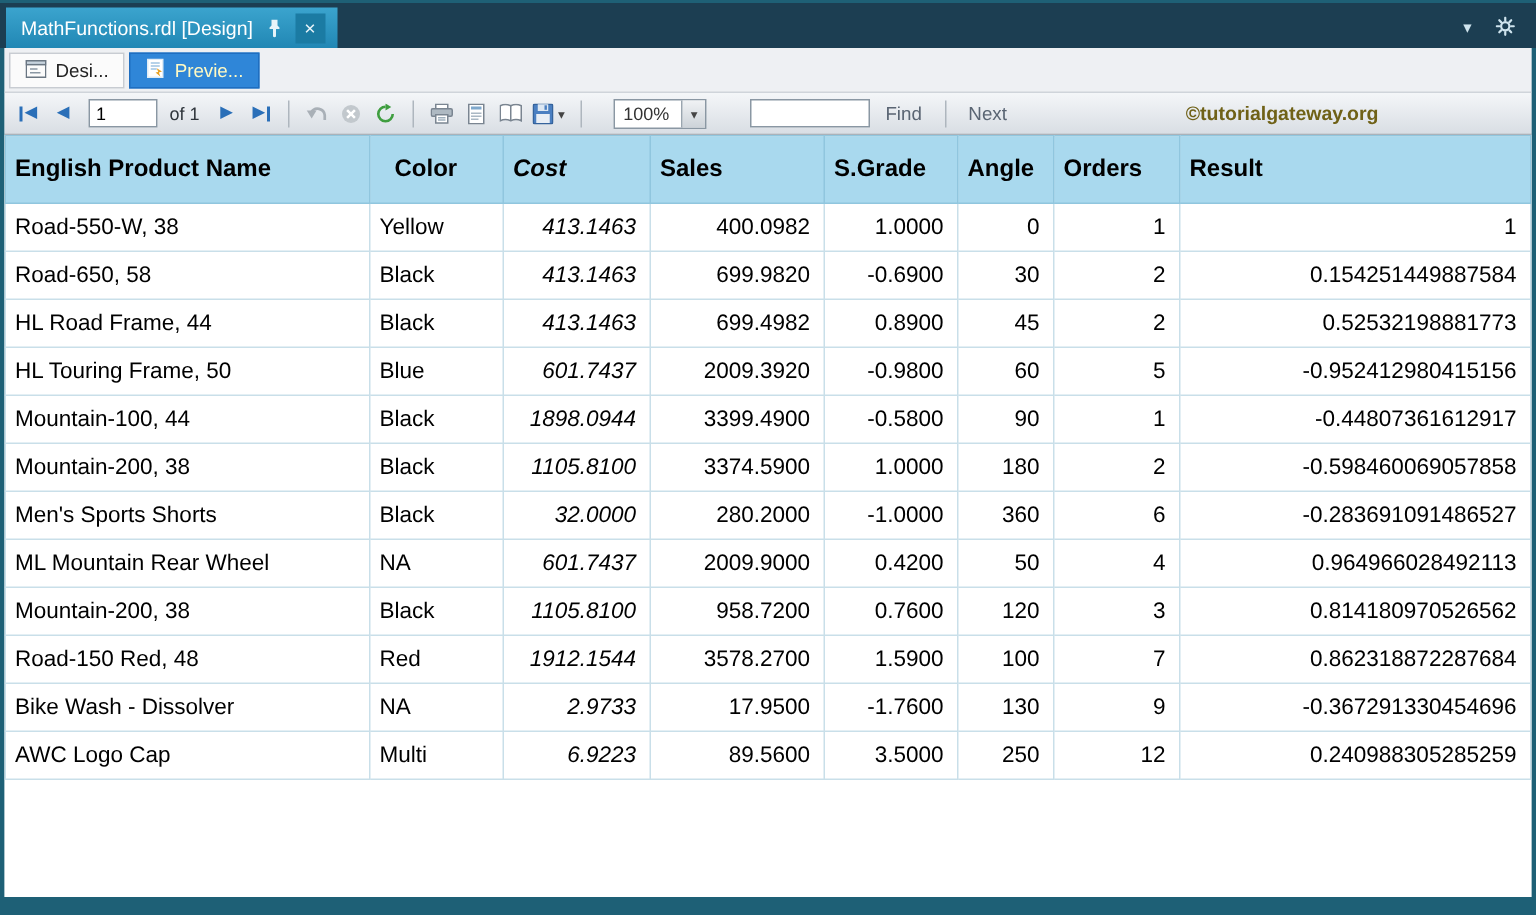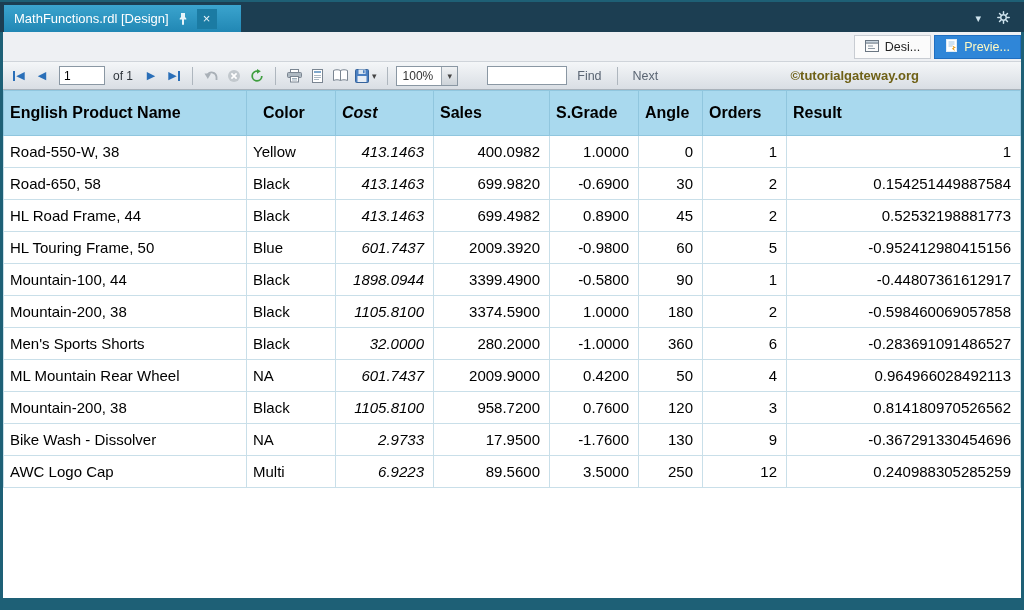--- a/index.html
+++ b/index.html
@@ -18,21 +18,21 @@
   
   .doc-tabbar {
     height:30px; background:#1c3e52;
     display:flex; align-items:stretch;
     padding:3px 6px 0 4px;
   }
   .doc-tab {
     background:linear-gradient(#3ba4ce,#2187b4);
     color:#fff; font-size:13px;
     display:flex; align-items:center; gap:9px;
-    padding:0 24px 0 10px;
+    padding:0 8px 0 10px;
   }
   .doc-tab .title { white-space:nowrap; }
   .doc-tab .pin { display:flex; align-items:center; cursor:pointer; }
   .doc-tab .close {
     width:20px; height:20px; background:#1b7ba3;
     display:flex; align-items:center; justify-content:center;
     color:#eaf5fa; font-size:13px; cursor:pointer;
   }
   .tabbar-right {
     margin-left:auto; display:flex; align-items:center; gap:16px;
@@ -43,21 +43,21 @@
     flex:1; margin:0 3px 12px 3px;
     background:#fff;
     display:flex; flex-direction:column;
     overflow:hidden;
   }
   
   .view-tabs {
     height:30px; background:#eef0f3;
     border-bottom:1px solid #cfd4da;
     display:flex; align-items:center; gap:3px;
-    padding-left:3px; flex:0 0 auto;justify-content:flex-end;
+    padding-left:3px; flex:0 0 auto;
   }
   .vtab {
     height:24px; display:flex; align-items:center; gap:6px;
     padding:0 10px; font-size:12.5px; cursor:pointer;
   }
   .vtab.design { background:#fbfbfb; border:1px solid #c8ccd2; color:#222; }
   .vtab.preview { background:#2f86d8; border:1px solid #1f6ec0; color:#fef9c3; }
   
   .toolbar {
     height:28px; flex:0 0 auto;
@@ -77,21 +77,21 @@
   .page-input {
     width:46px; height:19px; border:1px solid #8a97a3;
     font-size:12px; padding:0 4px; margin:0 4px;
     font-family:"Liberation Sans", sans-serif;
   }
   .of { margin:0 5px 0 1px; color:#30363c; }
   .vsep { width:1px; height:18px; background:#aeb6be; margin:0 5px; }
   .dd-caret { font-size:9px; color:#444; margin-left:2px; }
   .zoom-box {
     display:flex; align-items:stretch; border:1px solid #8a97a3;
-    background:#fff; height:20px; margin-left:0;
+    background:#fff; height:20px; margin-left:13px;
   }
   .zoom-box .val { padding:2px 8px 0 6px; font-size:12px; }
   .zoom-box .dd {
     width:16px; background:linear-gradient(#f0f2f4,#cdd3d9);
     border-left:1px solid #9aa5af;
     display:flex; align-items:center; justify-content:center;
     font-size:9px; color:#444; cursor:pointer;
   }
   .find-input {
     width:80px; height:19px; border:1px solid #8a97a3; margin-left:26px;
@@ -361,20 +361,30 @@
               <td class="c0">Mountain-200, 38</td>
               <td class="c1">Black</td>
               <td class="c2">1105.8100</td>
               <td class="c3">958.7200</td>
               <td class="c4">0.7600</td>
               <td class="c5">120</td>
               <td class="c6">3</td>
               <td class="c7">0.814180970526562</td>
             </tr>
             <tr>
+              <td class="c0">Road-150 Red, 48</td>
+              <td class="c1">Red</td>
+              <td class="c2">1912.1544</td>
+              <td class="c3">3578.2700</td>
+              <td class="c4">1.5900</td>
+              <td class="c5">100</td>
+              <td class="c6">7</td>
+              <td class="c7">0.862318872287684</td>
+            </tr>
+            <tr>
               <td class="c0">Bike Wash - Dissolver</td>
               <td class="c1">NA</td>
               <td class="c2">2.9733</td>
               <td class="c3">17.9500</td>
               <td class="c4">-1.7600</td>
               <td class="c5">130</td>
               <td class="c6">9</td>
               <td class="c7">-0.367291330454696</td>
             </tr>
             <tr>

